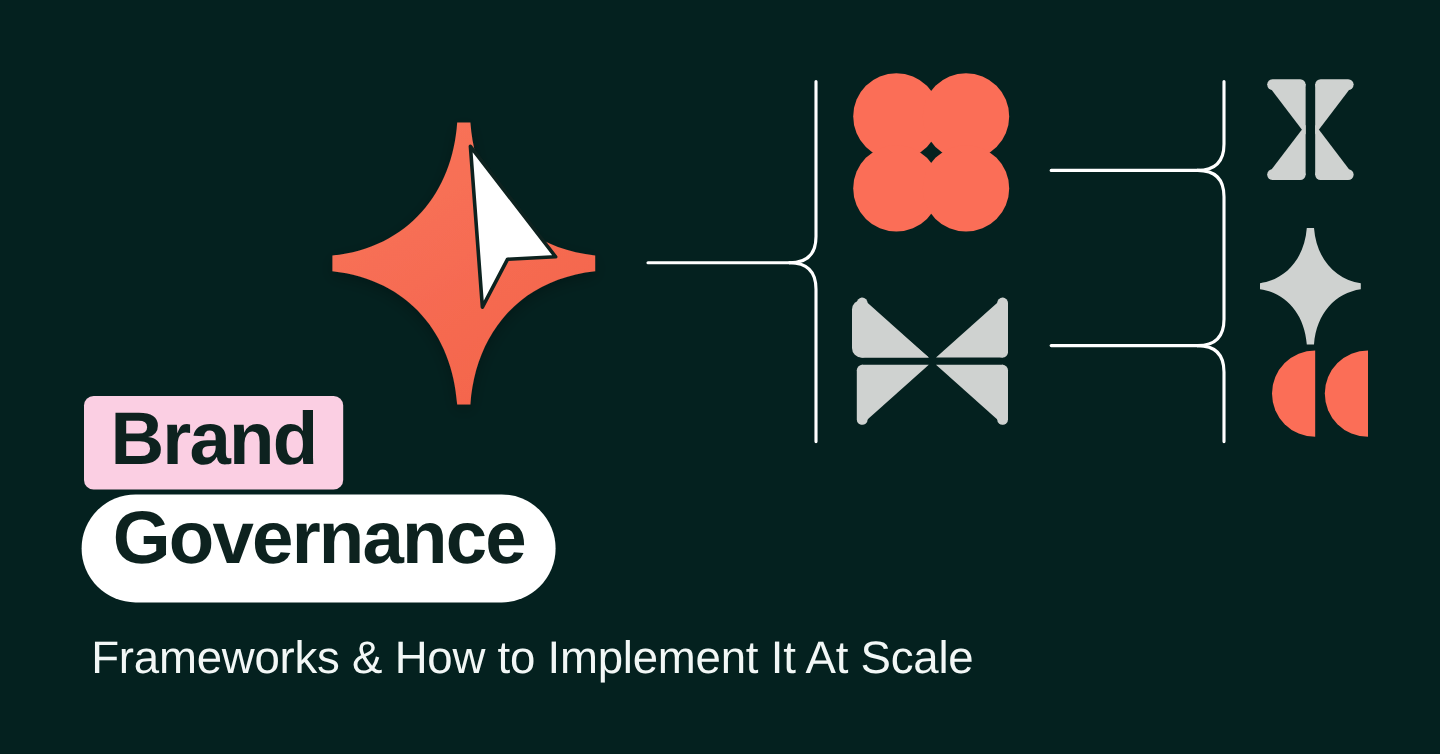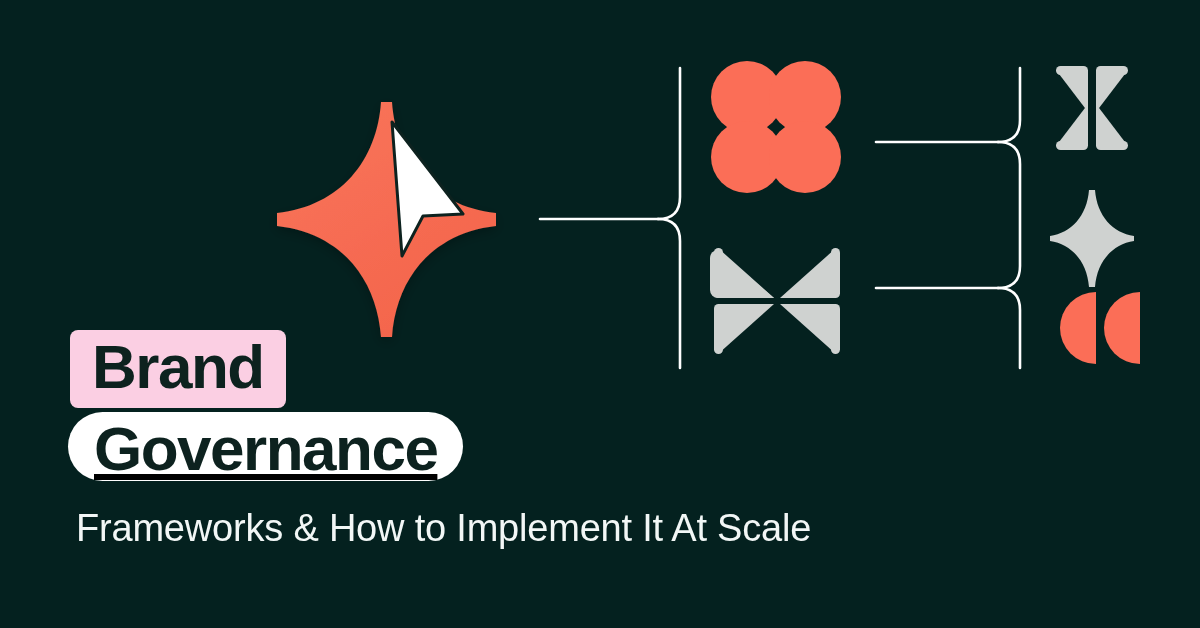--- a/index.html
+++ b/index.html
@@ -53,23 +53,22 @@
     letter-spacing:-1.5px;
     line-height:1;
     color:#0D221F;
     font-family:"Liberation Sans", sans-serif;
   }
 
   #title-governance-wrap {
     display:inline-block;
     background:#FFFFFF;
     border-radius:999px;
-    padding:6px 26px 1px 26px;
+    padding:6px 26px 22px 26px;
     margin-top:4px;
-    text-decoration:underline;
   }
   #title-governance {
     display:block;
     font-size:62px;
     font-weight:700;
     letter-spacing:-1.5px;
     line-height:1;
     color:#0D221F;
     font-family:"Liberation Sans", sans-serif;
   }

